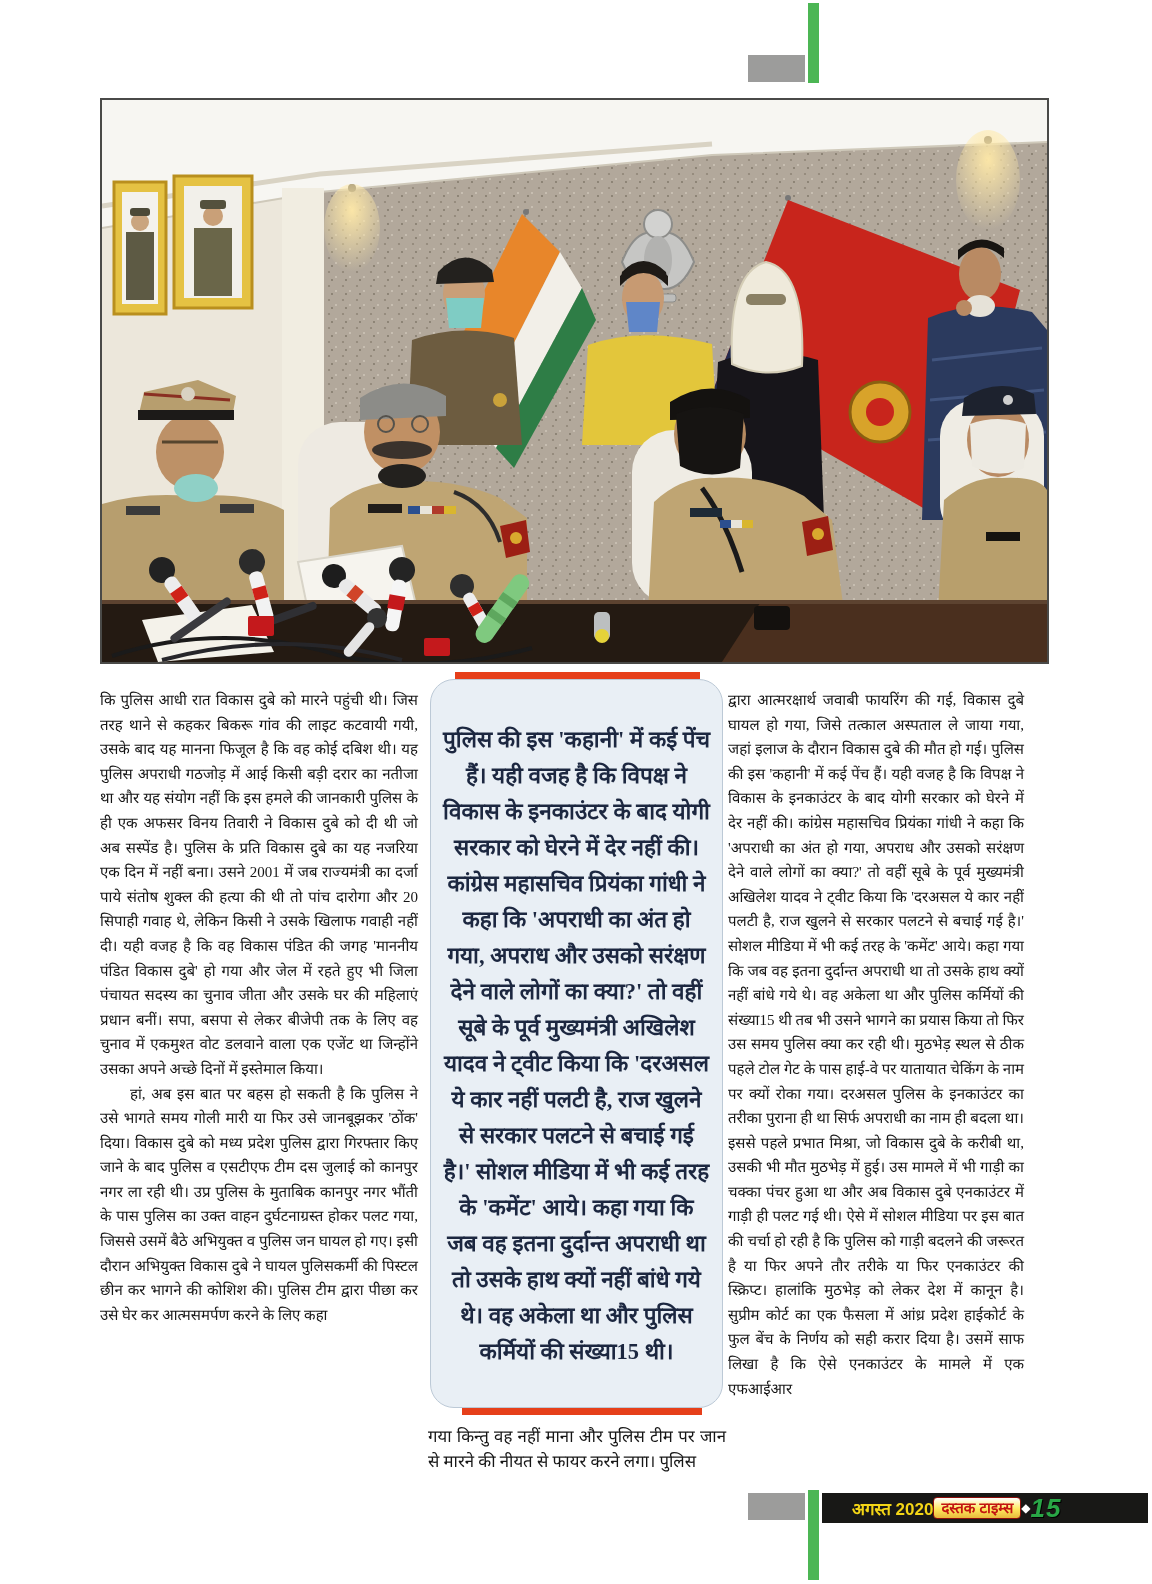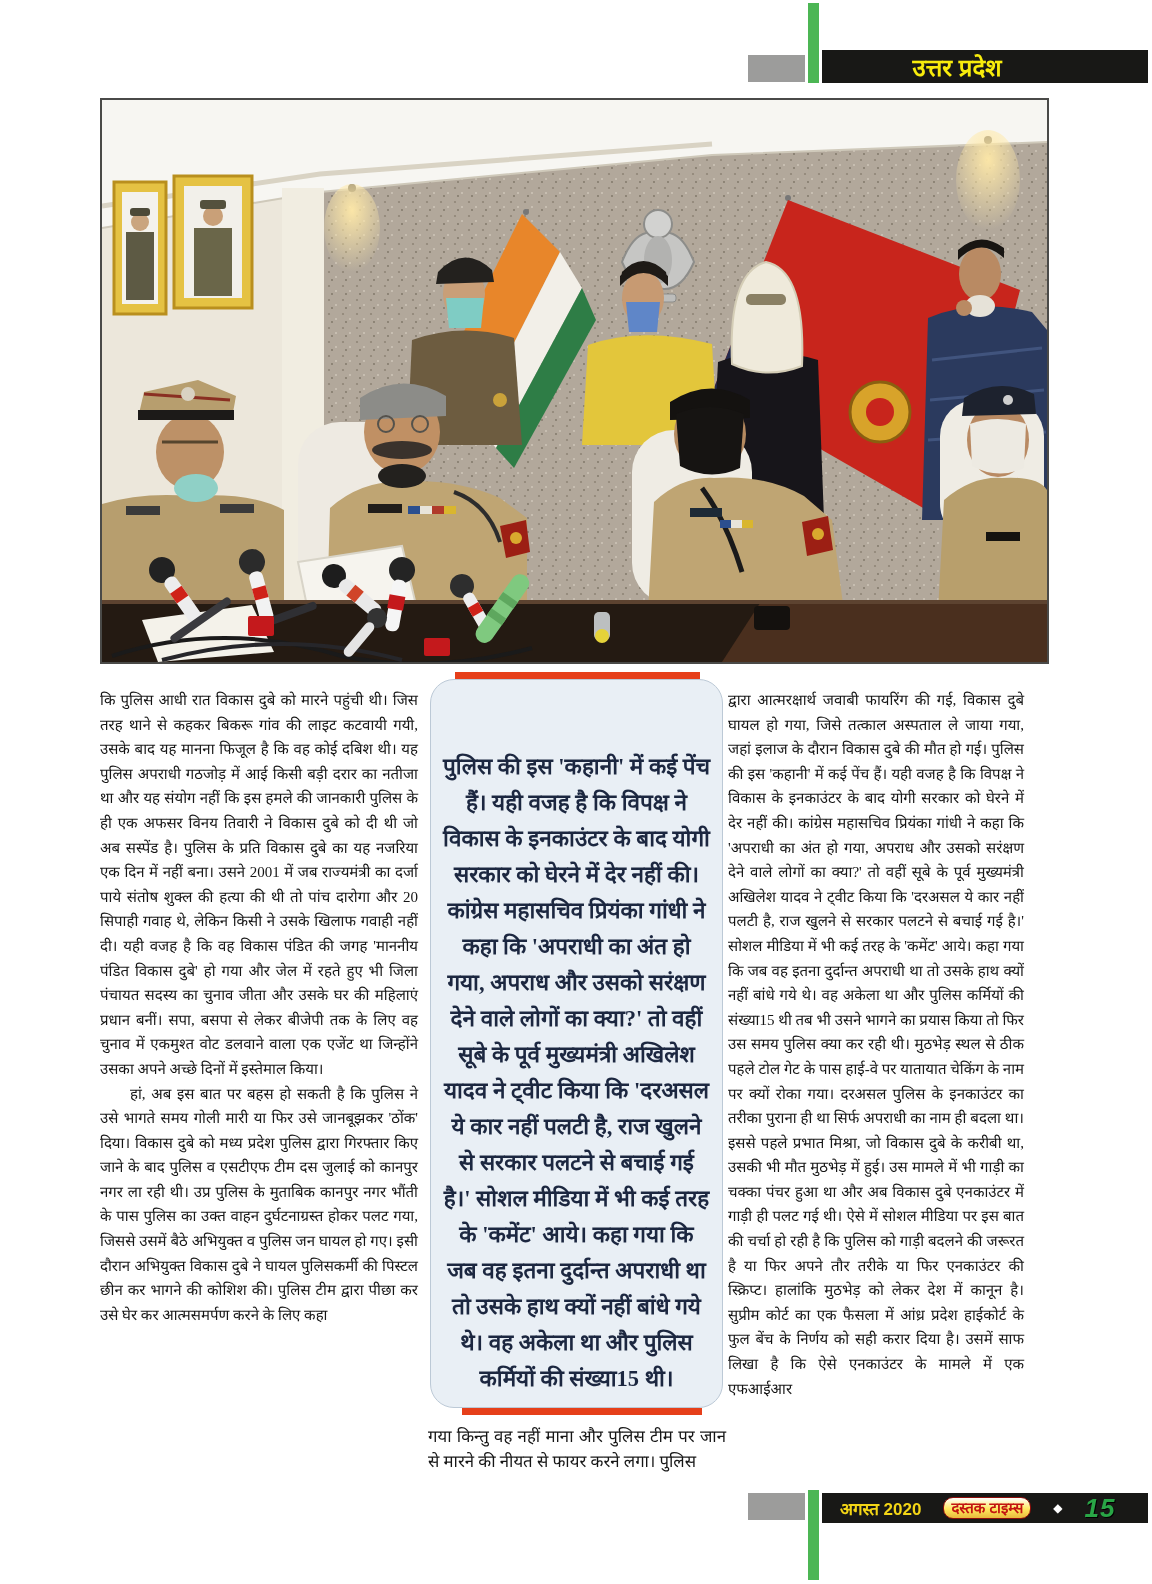--- a/index.html
+++ b/index.html
@@ -11,25 +11,25 @@
   .green-bar{position:absolute;background:#4cb654;width:11px;}
   .black-bar{position:absolute;background:#181816;left:822px;width:326px;}
   #hdr-gray{left:748px;top:55px;}
   #hdr-green{left:808px;top:3px;height:80px;}
   #hdr-black{top:50px;height:33px;display:flex;align-items:center;justify-content:center;}
   #hdr-black .section-title{font-family:"Liberation Sans",sans-serif;font-weight:bold;
         font-size:24px;color:#f8ec0c;transform:translateX(-28px);}
 
   #ftr-gray{left:748px;top:1493px;}
   #ftr-green{left:808px;top:1490px;height:90px;}
-  #ftr-black{top:1493px;height:30px;display:flex;align-items:center;gap:22px;padding-left:18px;box-sizing:border-box;}
+  #ftr-black{top:1493px;height:30px;display:flex;align-items:center;gap:0;padding-left:30px;box-sizing:border-box;}
   .ftr-date{font-family:"Liberation Sans",sans-serif;font-weight:bold;font-size:17px;color:#f3d516;}
   .ftr-logo{font-family:"Liberation Sans",sans-serif;font-weight:bold;font-size:15px;color:#c31511;
         background:linear-gradient(180deg,#ffffff 0%,#ffe95e 55%,#e8b93c 100%);
-        border:1px solid #8f0e0a;border-radius:10px;padding:0 7px;line-height:20px;}
+        border:1px solid #8f0e0a;border-radius:4px;padding:0 7px;line-height:20px;}
   .ftr-diamond{color:#ffffff;font-size:12px;font-family:"DejaVu Sans",sans-serif;}
   .ftr-page{font-family:"Liberation Sans",sans-serif;font-weight:bold;font-size:26px;color:#29a646;
         text-shadow:1px 1px 0 #000;letter-spacing:1px;font-style:italic;}
 
   
   #photo{position:absolute;left:100px;top:98px;width:945px;height:562px;
          border:2px solid #4a4a48;box-sizing:content-box;background:#d8d2c6;}
   #photo svg{display:block;width:945px;height:562px;}
 
   
@@ -37,35 +37,32 @@
   #col-left{left:100px;top:688px;width:318px;height:794px;}
   #col-right{left:728px;top:688px;width:296px;height:794px;}
   .col p{margin:0;}
   .col p.indent{text-indent:30px;}
 
   
   #pq-top-rule{position:absolute;left:455px;top:672px;width:245px;height:7px;background:#e63f1a;}
   #pq-bottom-rule{position:absolute;left:462px;top:1408px;width:240px;height:7px;background:#e63f1a;}
   #pullquote{position:absolute;left:430px;top:679px;width:293px;height:729px;box-sizing:border-box;
         background:#e9eff5;border:1px solid #bcc9d6;border-radius:24px;
-        padding:14px 12px 10px 12px;display:flex;align-items:flex-end;justify-content:center;}
+        padding:14px 12px 10px 12px;display:flex;align-items:center;justify-content:center;}
   #pullquote .pq-text{font-size:22.5px;line-height:36px;font-weight:bold;color:#1c2740;text-align:center;}
   #mid-continuation{position:absolute;left:428px;top:1424px;width:298px;text-align:justify;
         font-size:16.8px;line-height:25px;color:#151515;}
 </style>
 </head>
 <body>
 
 <div id="page">
 
   <div id="hdr-gray" class="gray-block"></div>
   <div id="hdr-green" class="green-bar"></div>
-  <div id="hdr-black" class="black-bar">
-    <span class="section-title">उत्तर प्रदेश</span>
-  </div>
 
   <div id="photo">
     <svg viewBox="0 0 945 562">
       <defs>
         <pattern id="speck" width="14" height="14" patternUnits="userSpaceOnUse">
           <rect width="14" height="14" fill="#b2a89b"></rect>
           <circle cx="3" cy="4" r="1.1" fill="#8f8577"></circle>
           <circle cx="10" cy="9" r="1" fill="#cfc6b8"></circle>
           <circle cx="6" cy="12" r="0.9" fill="#7d7466"></circle>
         </pattern>

